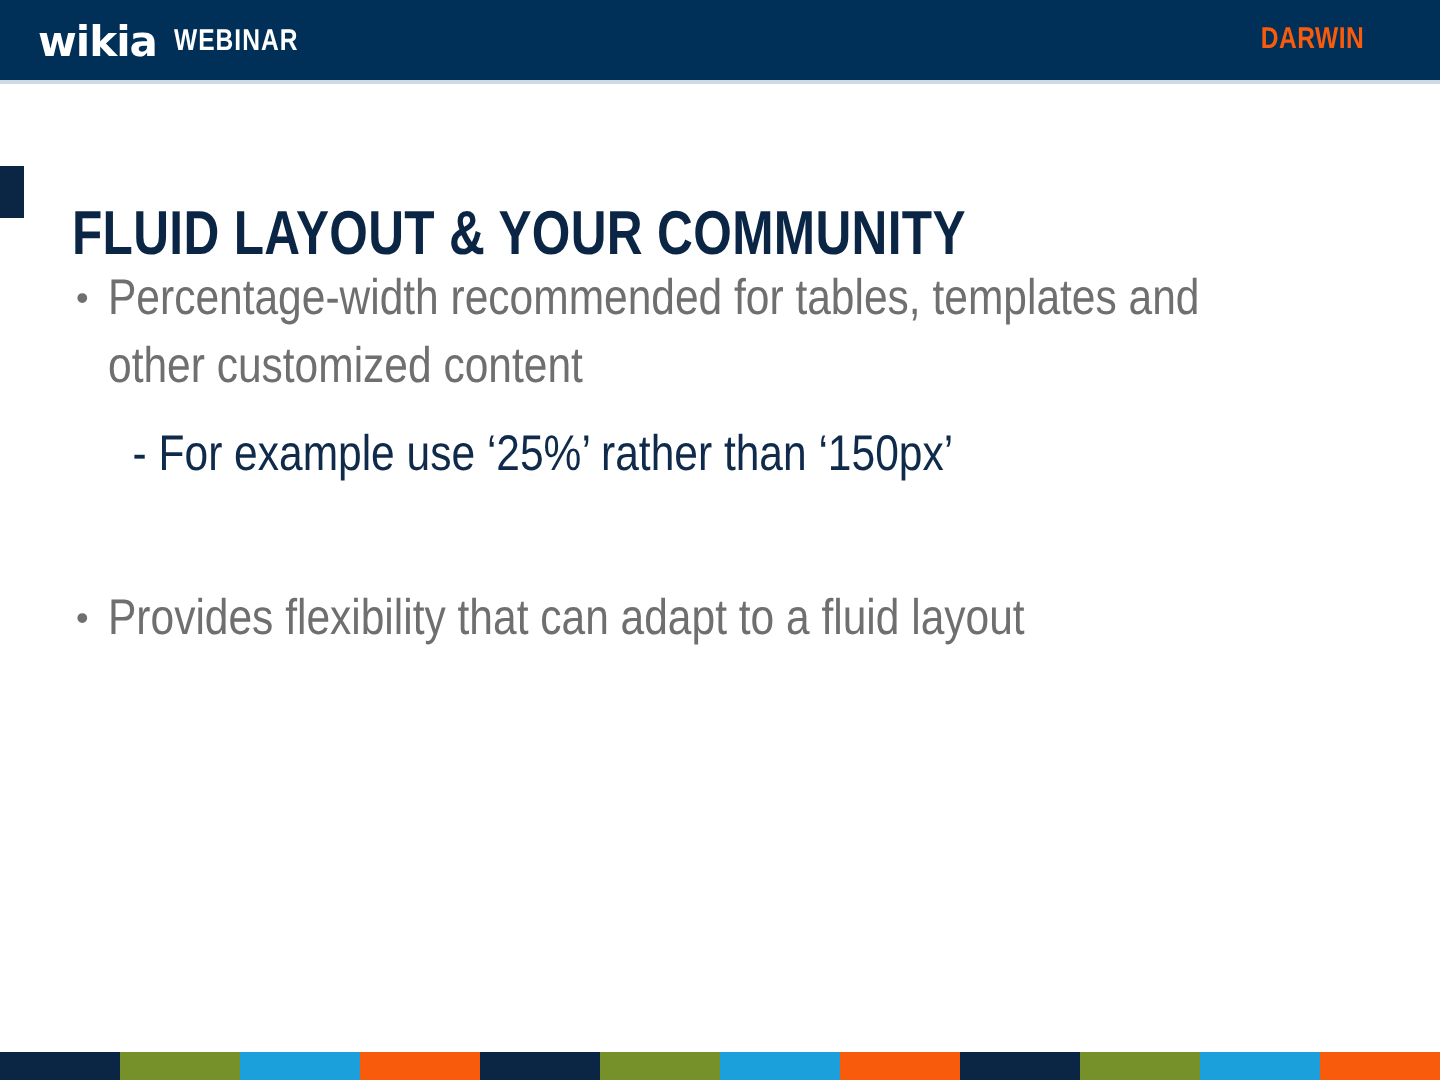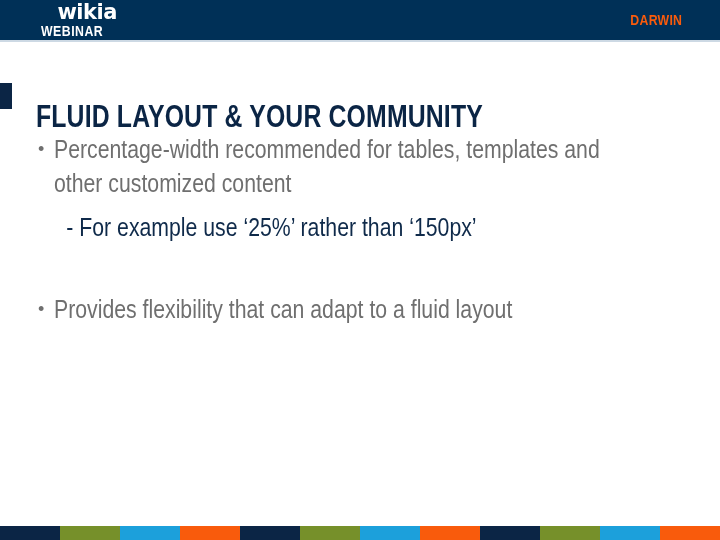--- a/index.html
+++ b/index.html
@@ -29,23 +29,22 @@
   .header-divider {
     position: absolute;
     left: 0;
     top: 40px;
     width: 720px;
     height: 2px;
     background: #cdd9e4;
   }
   .brand-group {
     display: flex;
-    align-items: flex-end;
-    margin-left: 32px;
-    flex-direction: column;
+    align-items: center;
+    margin-left: 19px;
   }
   .wikia-logo {
     color: #ffffff;
     font-family: "DejaVu Sans", sans-serif;
     font-size: 21px;
     font-weight: 700;
     letter-spacing: -0.5px;
     line-height: 1;
     position: relative;
     top: 1px;

